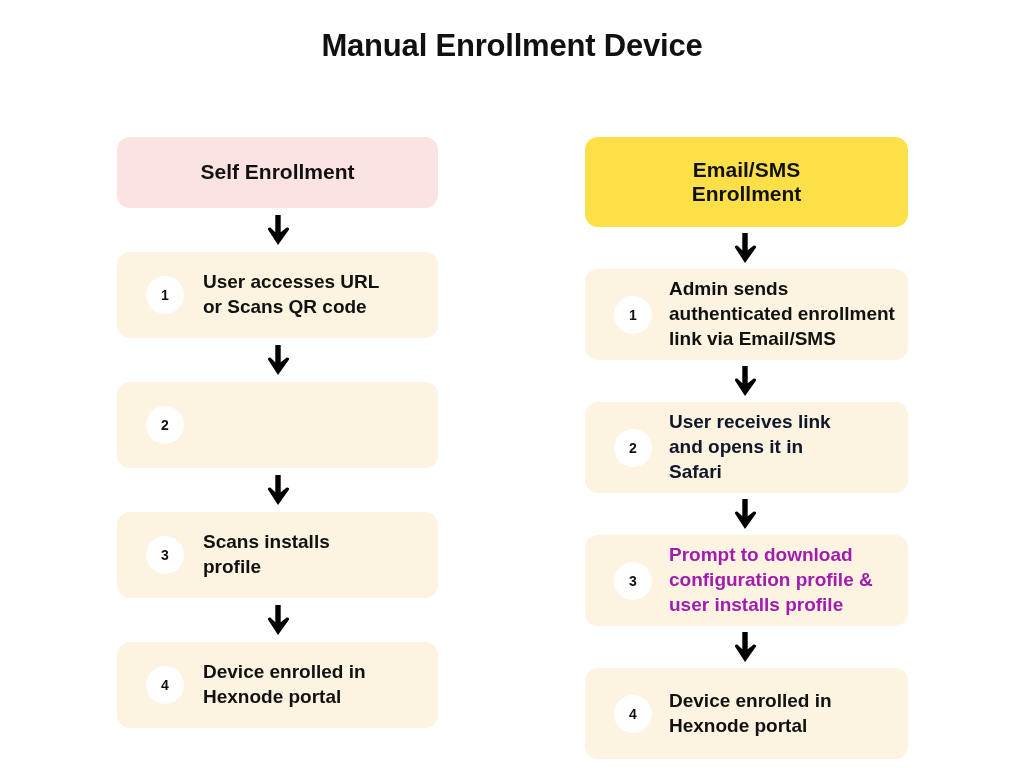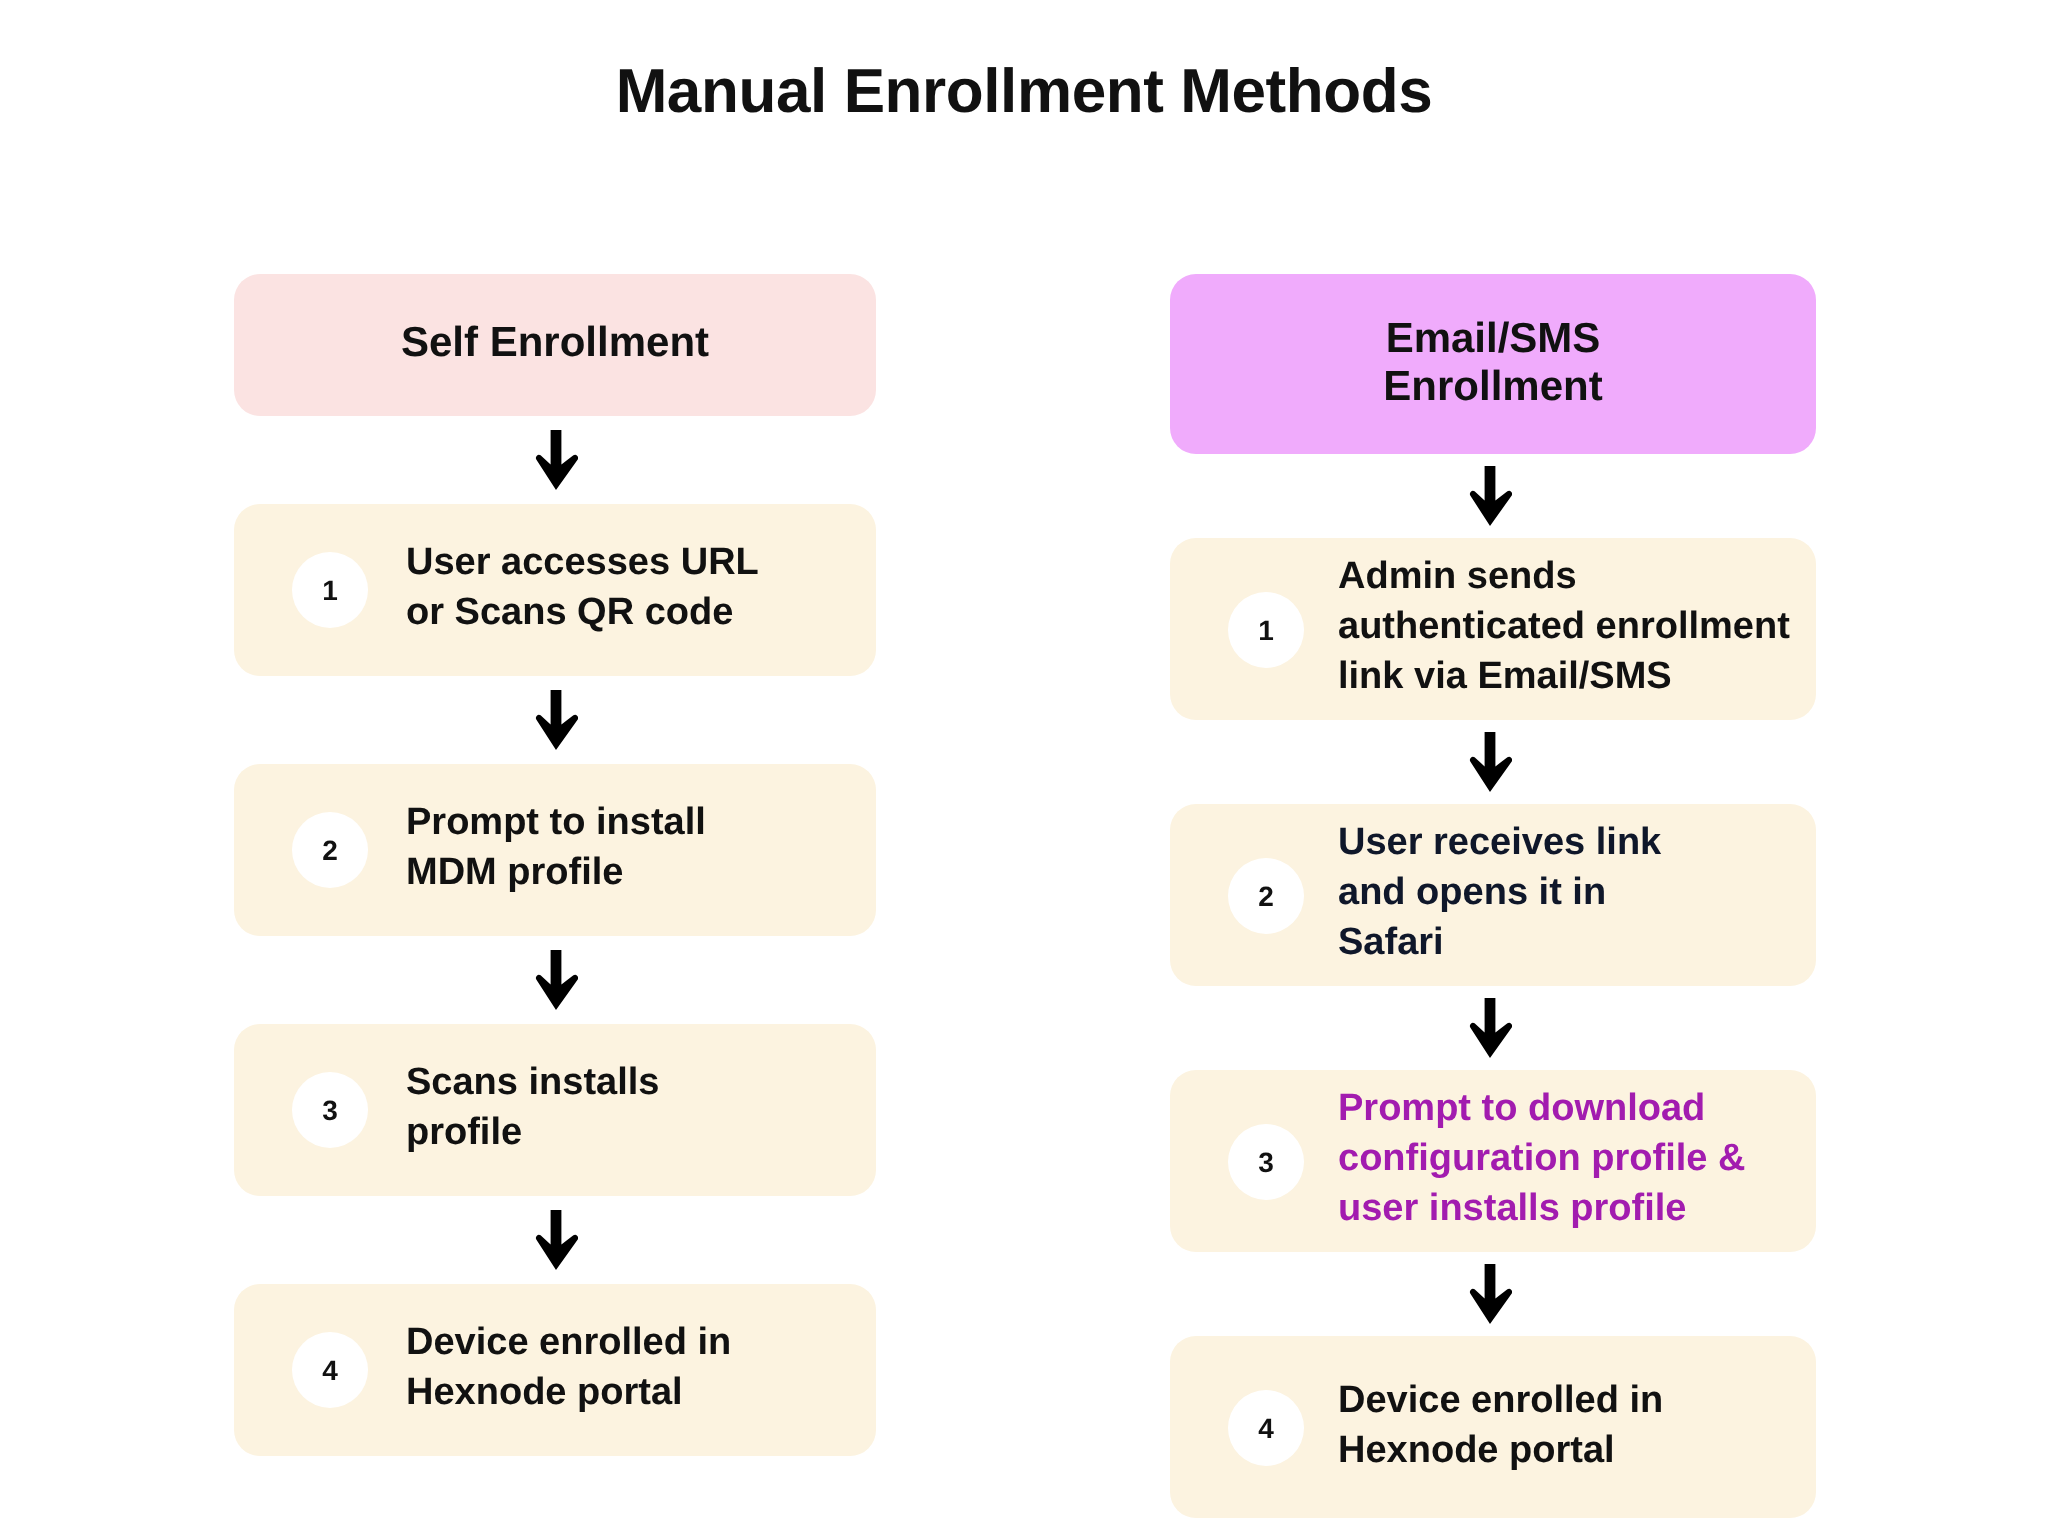--- a/index.html
+++ b/index.html
@@ -92,21 +92,21 @@
     font-weight: bold;
     color: #111111;
     line-height: 1.30;
     white-space: pre-line;
   }
   #column-right .step-text { margin-left: 17px; }
 </style>
 </head>
 <body style="background: rgb(255, 255, 255);">
 
-<div id="page-title" style="color: rgb(17, 17, 17);">Manual Enrollment Methods</div>
+<div id="page-title" style="color: rgb(17, 17, 17);">Manual Enrollment Device</div>
 
 <div class="column" id="column-left">
 
   <div class="col-header" style="background: rgb(251, 227, 226); color: rgb(17, 17, 17);">Self Enrollment</div>
 
   <div class="arrow-wrap">
     <svg class="arrow-icon" width="22" height="30" viewBox="0 0 22 30" aria-hidden="true">
       <path d="M8.3 0 h5.4 v17.2 l6.0 -4.6 a1.6 1.6 0 0 1 2.0 2.4 L11.0 30 L1.3 15.0 a1.6 1.6 0 0 1 2.0 -2.4 l5.0 4.6 Z" fill="#000000"></path>
     </svg>
   </div>
@@ -118,22 +118,20 @@
   </div>
 
   <div class="arrow-wrap">
     <svg class="arrow-icon" width="22" height="30" viewBox="0 0 22 30" aria-hidden="true">
       <path d="M8.3 0 h5.4 v17.2 l6.0 -4.6 a1.6 1.6 0 0 1 2.0 2.4 L11.0 30 L1.3 15.0 a1.6 1.6 0 0 1 2.0 -2.4 l5.0 4.6 Z" fill="#000000"></path>
     </svg>
   </div>
 
   <div class="step-box" style="background: rgb(252, 243, 224);">
     <div class="step-badge" style="background: rgb(255, 255, 255); color: rgb(17, 17, 17);">2</div>
-    <div class="step-text" style="color: rgb(17, 17, 17);">Prompt to install
-MDM profile</div>
   </div>
 
   <div class="arrow-wrap">
     <svg class="arrow-icon" width="22" height="30" viewBox="0 0 22 30" aria-hidden="true">
       <path d="M8.3 0 h5.4 v17.2 l6.0 -4.6 a1.6 1.6 0 0 1 2.0 2.4 L11.0 30 L1.3 15.0 a1.6 1.6 0 0 1 2.0 -2.4 l5.0 4.6 Z" fill="#000000"></path>
     </svg>
   </div>
 
   <div class="step-box" style="background: rgb(252, 243, 224);">
     <div class="step-badge" style="background: rgb(255, 255, 255); color: rgb(17, 17, 17);">3</div>
@@ -150,21 +148,21 @@
   <div class="step-box" style="background: rgb(252, 243, 224);">
     <div class="step-badge" style="background: rgb(255, 255, 255); color: rgb(17, 17, 17);">4</div>
     <div class="step-text" style="color: rgb(17, 17, 17);">Device enrolled in
 Hexnode portal</div>
   </div>
 
 </div>
 
 <div class="column" id="column-right">
 
-  <div class="col-header" style="white-space: pre-line; background: #f0abfc; color: rgb(17, 17, 17);">Email/SMS
+  <div class="col-header" style="white-space: pre-line; background: #fde047; color: rgb(17, 17, 17);">Email/SMS
 Enrollment</div>
 
   <div class="arrow-wrap">
     <svg class="arrow-icon" width="22" height="30" viewBox="0 0 22 30" aria-hidden="true">
       <path d="M8.3 0 h5.4 v17.2 l6.0 -4.6 a1.6 1.6 0 0 1 2.0 2.4 L11.0 30 L1.3 15.0 a1.6 1.6 0 0 1 2.0 -2.4 l5.0 4.6 Z" fill="#000000"></path>
     </svg>
   </div>
 
   <div class="step-box" style="background: rgb(252, 243, 224);">
     <div class="step-badge" style="background: rgb(255, 255, 255); color: rgb(17, 17, 17);">1</div>

